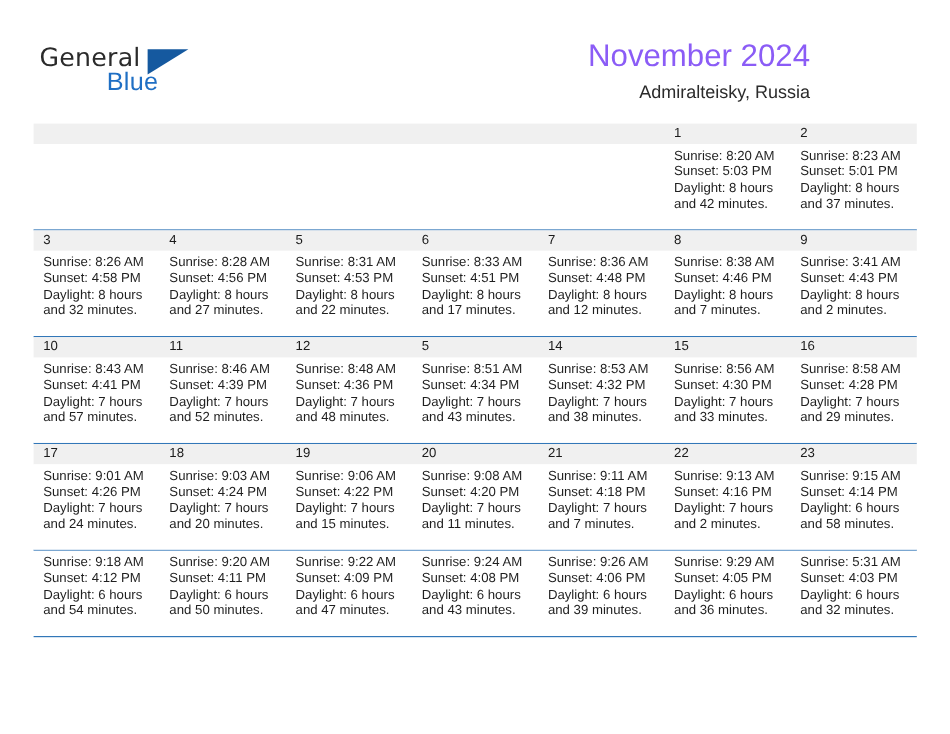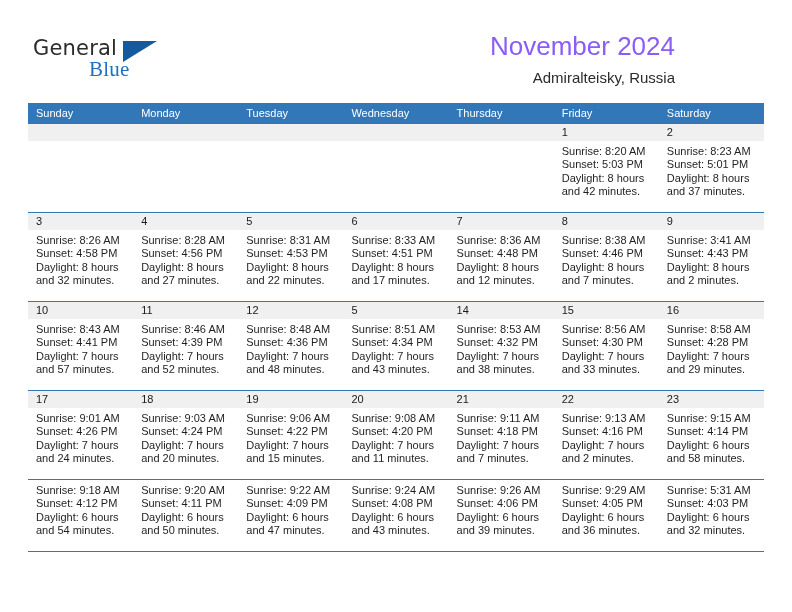--- a/index.html
+++ b/index.html
@@ -45,21 +45,21 @@
     color: #2b2b2b;
     font-family: "DejaVu Sans", sans-serif;
   }
   .brand-blue {
     position: absolute;
     left: 56px;
     top: 21px;
     font-size: 21px;
     letter-spacing: 0.2px;
     color: #1f6fc4;
-    font-family: Liberation Serif, serif;
+    font-family: Liberation Sans, sans-serif;
   }
   .brand-triangle {
     position: absolute;
     left: 90px;
     top: 5px;
     width: 0;
     height: 0;
     border-left: 34px solid #15599f;
     border-bottom: 21px solid transparent;
   }
@@ -163,29 +163,20 @@
 
     <div class="title-block">
       <div class="cal-title">November 2024</div>
       <div class="cal-subtitle">Admiralteisky, Russia</div>
     </div>
 
   </div>
 
   <div class="calendar">
 
-    <div class="dow-row">
-      <div class="dow">Sunday</div>
-      <div class="dow">Monday</div>
-      <div class="dow">Tuesday</div>
-      <div class="dow">Wednesday</div>
-      <div class="dow">Thursday</div>
-      <div class="dow">Friday</div>
-      <div class="dow">Saturday</div>
-    </div>
 
     <div class="week">
       <div class="week-dates">
         <div class="daynum"></div>
         <div class="daynum"></div>
         <div class="daynum"></div>
         <div class="daynum"></div>
         <div class="daynum"></div>
         <div class="daynum">1</div>
         <div class="daynum">2</div>

